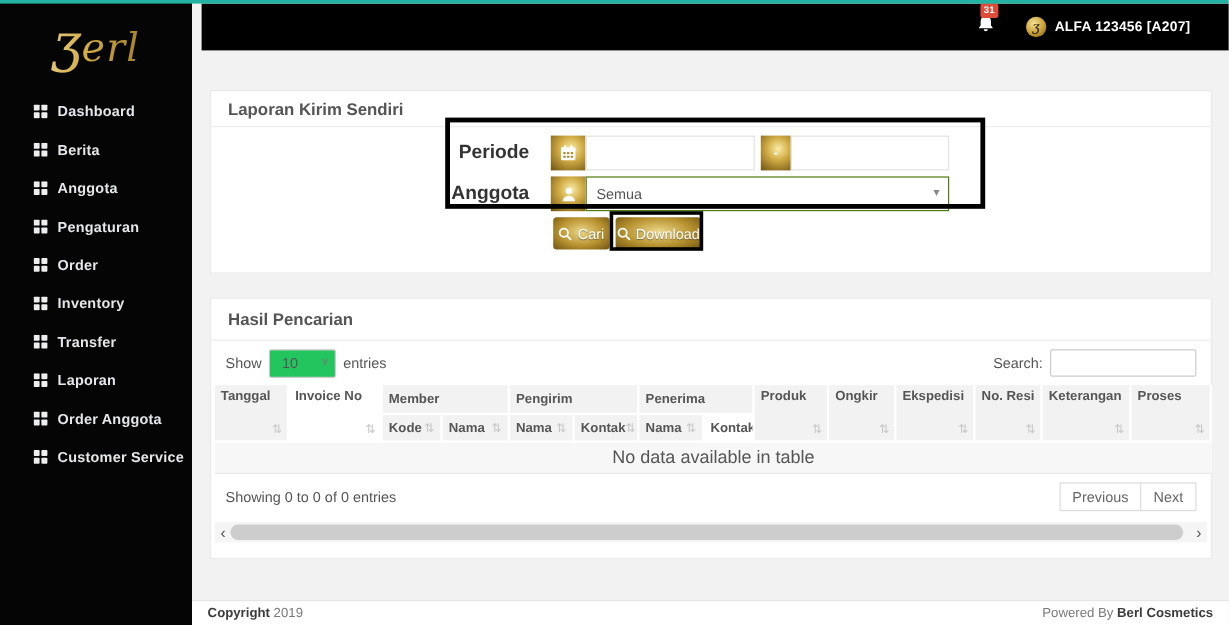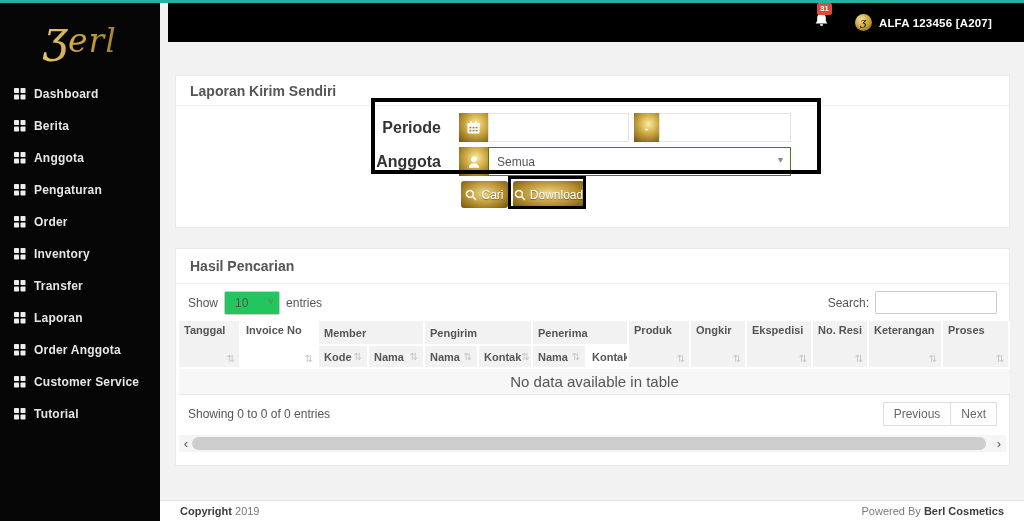--- a/index.html
+++ b/index.html
@@ -15,21 +15,21 @@
 
   
   .sidebar { position:absolute; left:0; top:0; width:160px; height:521px; background:#050505; z-index:10; }
   .logo { margin-top:14px; text-align:center; line-height:46px; white-space:nowrap;
     font-family:"DejaVu Serif", serif; font-style:italic;
     background:linear-gradient(100deg,#f8eec4 5%,#d3ac46 45%,#7c5d12 95%);
     -webkit-background-clip:text; background-clip:text; -webkit-text-fill-color:transparent; color:#c9a43f; }
   .logo .mark { font-size:44px; }
   .logo .rest { font-size:33px; letter-spacing:1px; }
   .nav { margin-top:8px; }
-  .nav-item { display:flex; align-items:center; height:32px; padding-left:14px; cursor:pointer; }
+  .nav-item { display:flex; align-items:center; height:32px; padding-left:28px; cursor:pointer; }
   .nav-item .nav-ico { width:12px; height:12px; margin-right:8px; flex:0 0 auto; display:flex; align-items:center; }
   .nav-item .nav-label { color:#e4e6e9; font-size:12px; font-weight:600; letter-spacing:.2px; }
 
   
   .topbar { position:absolute; left:168px; top:3px; width:856px; height:39px; background:#000;
     display:flex; align-items:center; justify-content:flex-end; padding-right:32px; z-index:20; }
   .bell-wrap { position:relative; margin-right:26px; cursor:pointer; }
   .badge { position:absolute; top:-9px; left:3px; background:#dd4b39; color:#fff; font-size:8px;
     font-weight:700; padding:1px 3px; border-radius:2px; line-height:10px; }
   .user-wrap { display:flex; align-items:center; cursor:pointer; }
@@ -111,21 +111,21 @@
 
   .hscroll { position:relative; margin:9px 3px 0 3px; height:17px; background:#f5f5f5; }
   .hs-arrow { position:absolute; top:0; width:14px; height:17px; display:flex; align-items:center; justify-content:center;
     color:#555; font-size:13px; cursor:pointer; }
   .hs-left { left:0; } .hs-right { right:0; }
   .hs-thumb { position:absolute; left:13px; right:20px; top:2px; height:13px; background:#cdcdcd; border-radius:7px; cursor:grab; }
 
   
   .footer { position:absolute; left:160px; bottom:0; width:864px; height:21px; background:#fff;
     border-top:1px solid #e5e5e5; display:flex; align-items:center; justify-content:space-between;
-    padding:0 20px; font-size:11px; color:#7a7a7a; z-index:15; }
+    padding:0 13px; font-size:11px; color:#7a7a7a; z-index:15; }
   .bold-dark { font-weight:700; color:#3c3c3c; }
 </style>
 </head>
 <body>
 
 <div class="teal-line"></div>
 
 <div class="sidebar">
   <div class="logo"><span class="mark">ʒ</span><span class="rest">erl</span></div>
   <div class="nav">
@@ -231,31 +231,20 @@
     <div class="nav-item">
       <span class="nav-ico">
           <svg width="12" height="12" viewBox="0 0 12 12">
             <rect x="0" y="0" width="5" height="5" rx="0.8" fill="#eceef0"></rect>
             <rect x="6.5" y="0" width="5" height="5" rx="0.8" fill="#eceef0"></rect>
             <rect x="0" y="6.5" width="5" height="5" rx="0.8" fill="#eceef0"></rect>
             <rect x="6.5" y="6.5" width="5" height="5" rx="0.8" fill="#eceef0"></rect>
           </svg>
         </span>
       <span class="nav-label">Customer Service</span>
-    </div>
-    <div class="nav-item">
-      <span class="nav-ico">
-          <svg width="12" height="12" viewBox="0 0 12 12">
-            <rect x="0" y="0" width="5" height="5" rx="0.8" fill="#eceef0"></rect>
-            <rect x="6.5" y="0" width="5" height="5" rx="0.8" fill="#eceef0"></rect>
-            <rect x="0" y="6.5" width="5" height="5" rx="0.8" fill="#eceef0"></rect>
-            <rect x="6.5" y="6.5" width="5" height="5" rx="0.8" fill="#eceef0"></rect>
-          </svg>
-        </span>
-      <span class="nav-label">Tutorial</span>
     </div>
   </div>
 </div>
 
 <div class="topbar">
   <div class="bell-wrap">
     <svg width="15" height="17" viewBox="0 0 15 17">
         <path d="M7.5 1.2 a4.3 4.3 0 0 0 -4.3 4.3 v3.6 l-1.6 2.4 h11.8 l-1.6 -2.4 v-3.6 a4.3 4.3 0 0 0 -4.3 -4.3 z" fill="#fff"></path>
         <path d="M5.8 12.3 a1.7 1.7 0 0 0 3.4 0 z" fill="#fff"></path>
       </svg>

